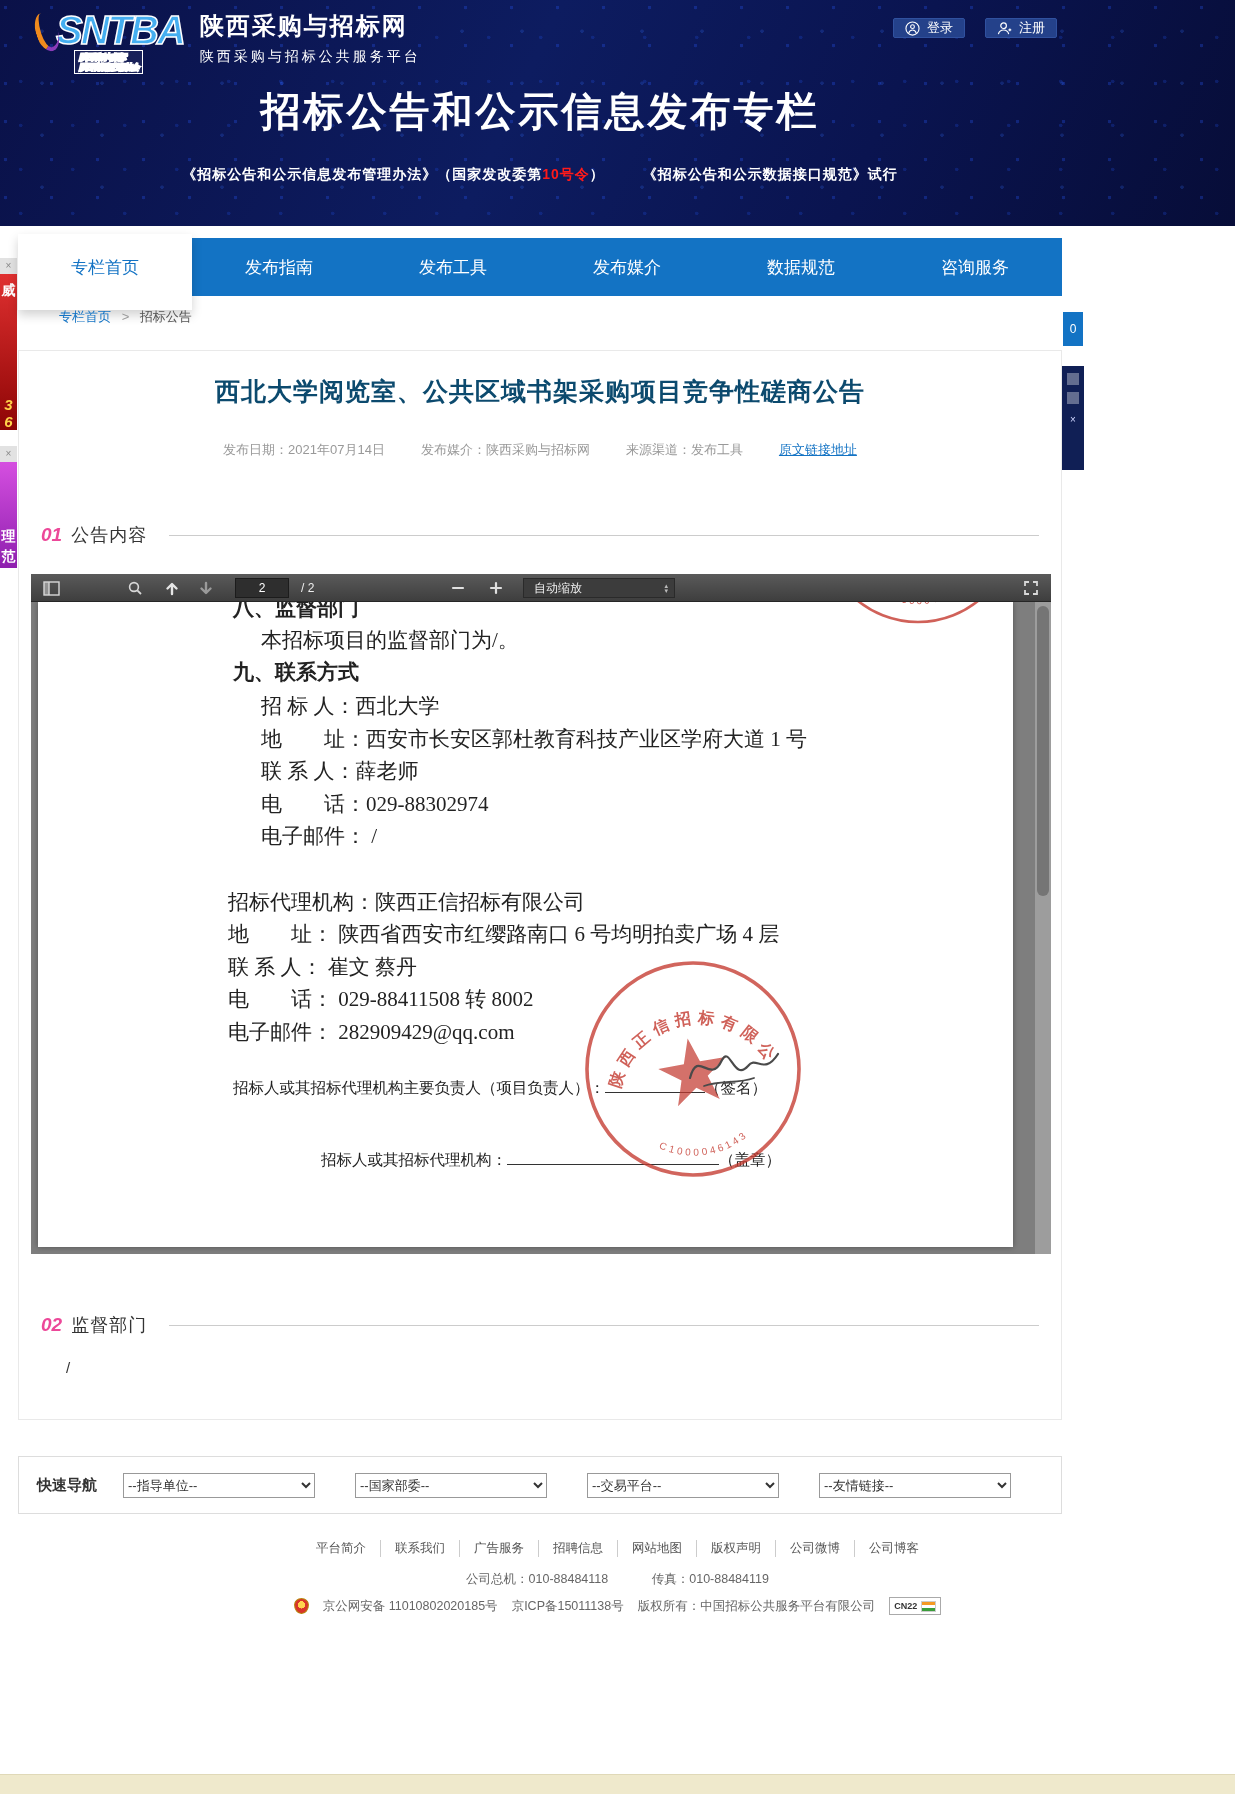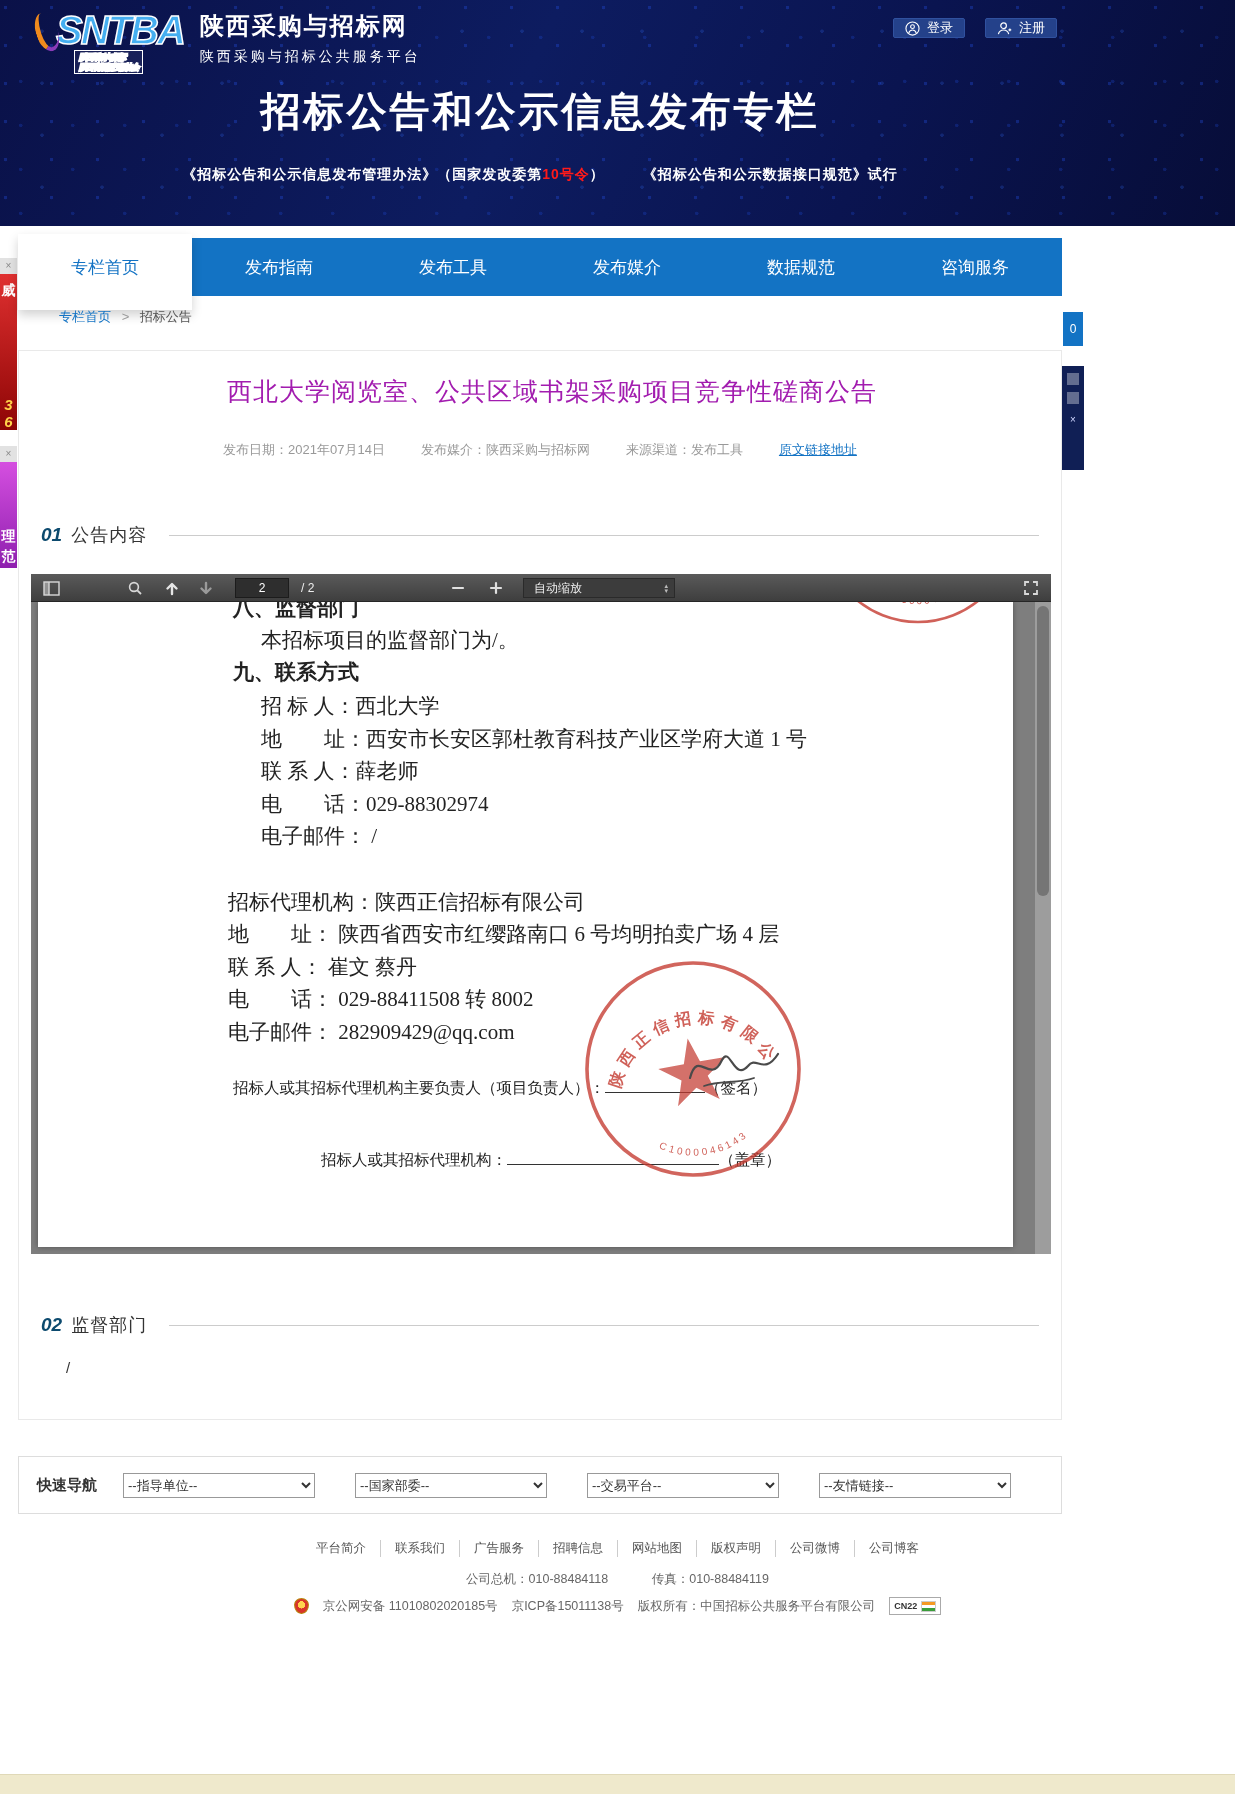--- a/index.html
+++ b/index.html
@@ -47,27 +47,27 @@
 
   
   .crumbs { position:absolute; left:21px; top:308px; font-size:13px; color:#999; z-index:6;margin-left:38px; }
   .crumbs a { color:#1373c4; text-decoration:none; cursor:pointer; }
   .crumbs .cur { color:#555; }
   .crumbs .sep { margin:0 7px; color:#999; }
 
   
   .content-box { position:absolute; left:18px; top:350px; width:1044px; height:1070px;
     background:#fff; border:1px solid #e9e9e9; }
-  .article-title { position:absolute; left:12px; top:24px; width:100%; text-align:center;
-    font-size:25px; font-weight:normal; color:#a21caf; letter-spacing:1px; }
+  .article-title { position:absolute; left:0; top:24px; width:100%; text-align:center;
+    font-size:25px; font-weight:bold; color:#0c4a6e; letter-spacing:1px; }
   .meta { position:absolute; left:0; top:90px; width:100%; display:flex; justify-content:center;
     gap:36px; font-size:13px; color:#999; }
   .meta a { color:#1373c4; text-decoration:underline; cursor:pointer; }
   .sec-head { position:absolute; left:22px; right:22px; display:flex; align-items:center; }
-  .sec-num { font-style:italic; font-size:19px; color:#0c4a6e; font-weight:bold; }
+  .sec-num { font-style:italic; font-size:19px; color:#ec4899; font-weight:bold; }
   .sec-title { font-size:18px; color:#333; margin-left:9px; letter-spacing:1px; }
   .sec-rule { flex:1; height:1px; background:#ccc; margin-left:22px; }
   .slash-val { position:absolute; left:47px; top:1008px; font-size:15px; color:#333; }
 
   
   .viewer { position:absolute; left:12px; top:223px; width:1020px; height:680px; }
   .pdf-toolbar { position:absolute; left:0; top:0; width:100%; height:28px;
     background:linear-gradient(#5a5a5a,#3e3e3e); border-bottom:1px solid #262626; }
   .tb { position:absolute; top:0; height:28px; display:flex; align-items:center; color:#ddd; }
   .tb svg { display:block; }

